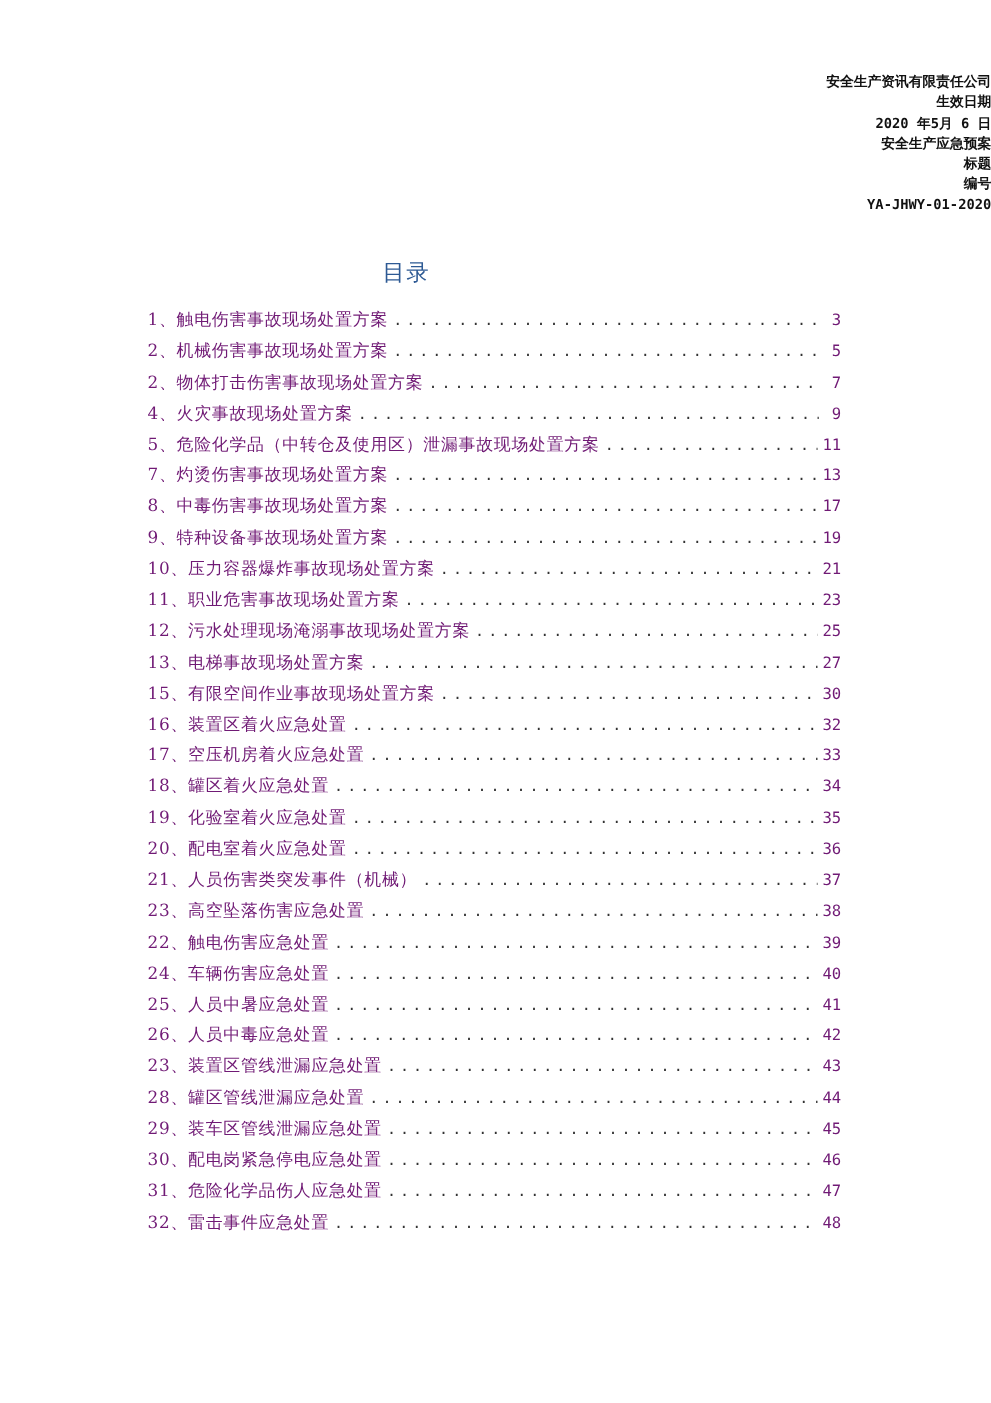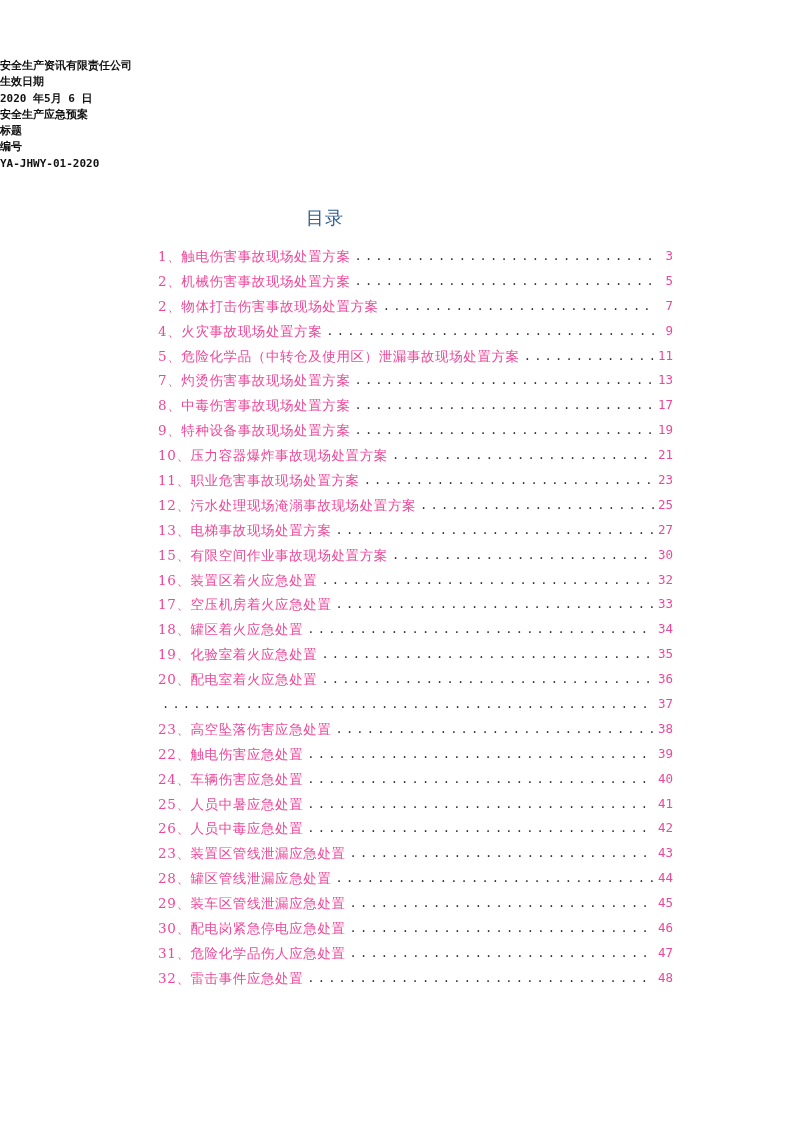--- a/index.html
+++ b/index.html
@@ -13,21 +13,21 @@
       position: relative;
       overflow: hidden;
       font-family: "DejaVu Serif", "Liberation Serif", serif;
       color: #1a1a1a;
     }
     .header {
       position: absolute;
       top: 58px;
       left: 0;
       width: 793px;
-      text-align: left;
+      text-align: right;
       font-family: "DejaVu Sans Mono", "Liberation Mono", monospace;
       font-size: 11px;
       line-height: 16.3px;
       font-weight: bold;
       color: #111;
     }
     .header div { white-space: pre; }
     .toc-title {
       position: absolute;
       top: 206px;
@@ -46,22 +46,21 @@
       width: 555px;
     }
     .toc-row {
       display: flex;
       align-items: flex-end;
       height: 24.9px;
       font-size: 13.5px;
       line-height: 24.9px;
       white-space: nowrap;
       cursor: pointer;
-      color: #ec4899;
-      margin-left: 40px;
+      color: #701a75;
     }
     .toc-label {
       flex: 0 0 auto;
       letter-spacing: 0.6px;
     }
     .toc-dots {
       flex: 1 1 auto;
       overflow: hidden;
       margin: 0 4px 0 4px;
       letter-spacing: 3.2px;
@@ -180,20 +179,21 @@
       <span class="toc-label">19、化验室着火应急处置</span>
       <span class="toc-dots"></span>
       <span class="toc-page">35</span>
     </div>
   <div class="toc-row">
       <span class="toc-label">20、配电室着火应急处置</span>
       <span class="toc-dots"></span>
       <span class="toc-page">36</span>
     </div>
   <div class="toc-row">
+      <span class="toc-label">21、人员伤害类突发事件（机械）</span>
       <span class="toc-dots"></span>
       <span class="toc-page">37</span>
     </div>
   <div class="toc-row">
       <span class="toc-label">23、高空坠落伤害应急处置</span>
       <span class="toc-dots"></span>
       <span class="toc-page">38</span>
     </div>
   <div class="toc-row">
       <span class="toc-label">22、触电伤害应急处置</span>

